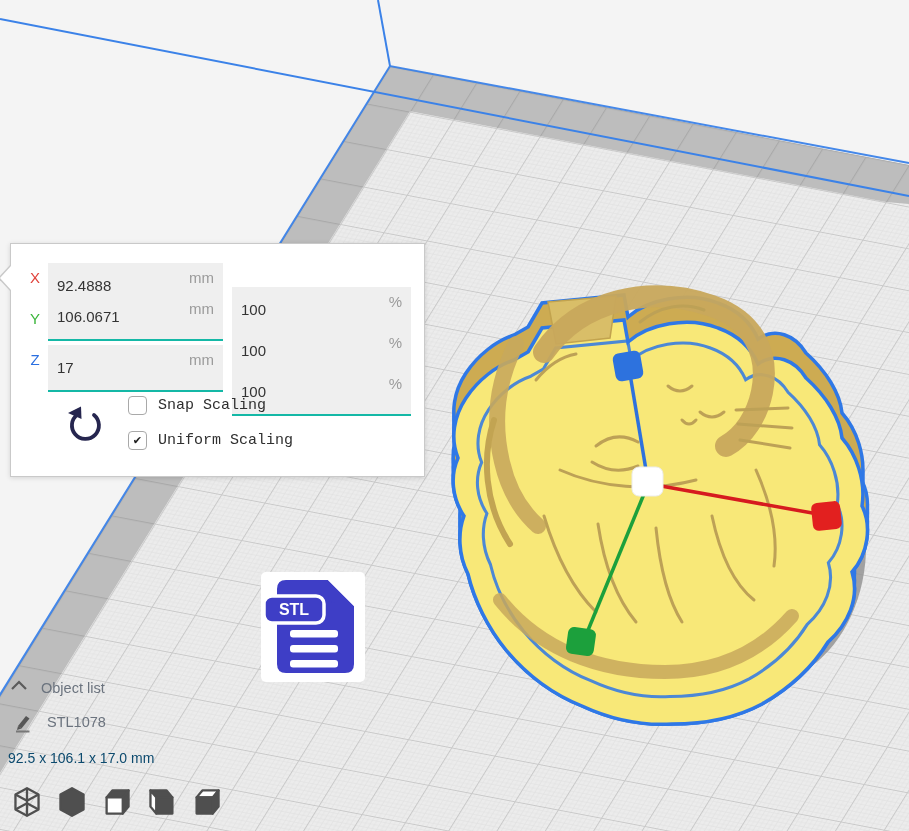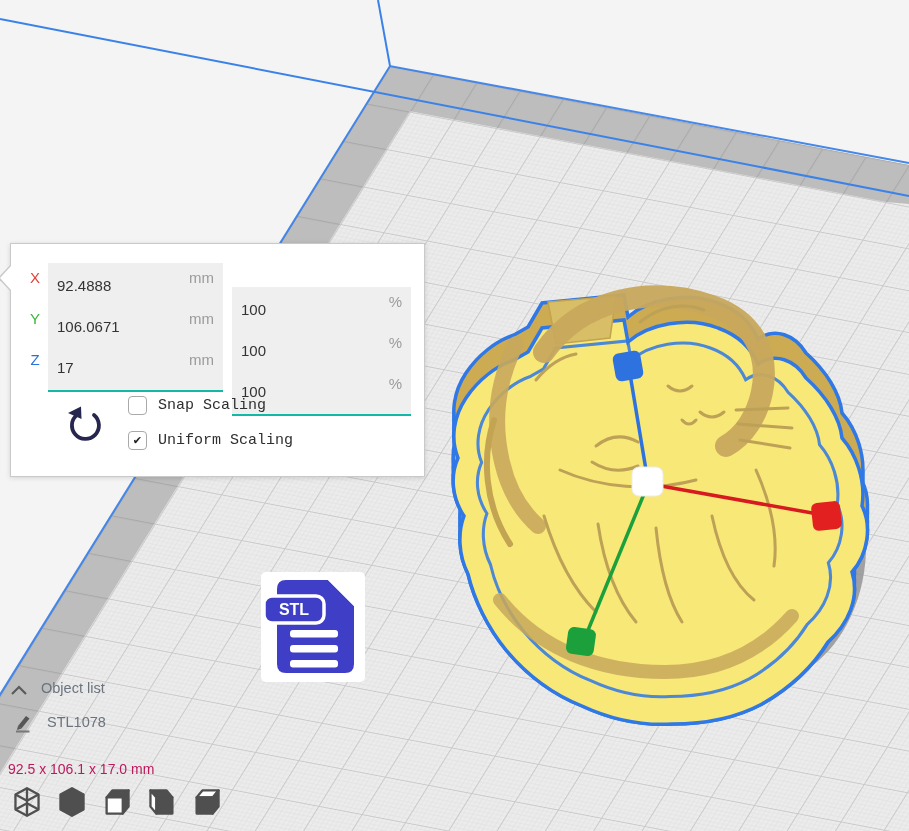--- a/index.html
+++ b/index.html
@@ -22,23 +22,23 @@
   .field input{width:100%;height:100%;border:none;background:transparent;outline:none;
          font:15px "Liberation Sans",sans-serif;color:#333;padding:0 34px 0 9px;box-sizing:border-box;}
   .field .unit{position:absolute;right:9px;top:6px;font-size:15px;color:#9b9b9b;pointer-events:none;}
   .check-row{position:absolute;left:117px;display:flex;align-items:center;gap:11px;cursor:default;font-family:Liberation Mono, monospace;}
   .cbox{width:19px;height:19px;border:1.5px solid #a9a9a9;border-radius:4px;background:#fff;
         display:flex;align-items:center;justify-content:center;font-size:13px;line-height:1;color:#1e1e1e;box-sizing:border-box;}
   .clabel{font-size:15px;color:#2f2f2f;}
   .reset-btn{position:absolute;left:52px;top:158px;width:42px;height:46px;background:none;border:none;padding:0;cursor:pointer;}
 
   
-  .objlist-header{position:absolute;left:10px;top:680px;display:flex;align-items:flex-end;gap:13px;color:#6b737e;font-size:14.5px;}
+  .objlist-header{position:absolute;left:10px;top:680px;display:flex;align-items:flex-start;gap:13px;color:#6b737e;font-size:14.5px;}
   .objlist-item{position:absolute;left:14px;top:714px;display:flex;align-items:flex-start;gap:15px;color:#6b737e;font-size:14.5px;}
-  .size-label{position:absolute;left:8px;top:750px;color:#be185d;font-size:14px;margin-top:11px;}
+  .size-label{position:absolute;left:8px;top:750px;color:#0c4a6e;font-size:14px;}
 
   
   .view-toolbar{position:absolute;left:12px;top:786px;display:flex;gap:15px;}
   .view-btn{width:30px;height:32px;background:none;border:none;padding:0;cursor:pointer;display:flex;align-items:center;justify-content:center;}
 
   
   .stl-icon{position:absolute;left:260px;top:570px;}
 </style>
 </head>
 <body>
@@ -153,21 +153,21 @@
     <div class="field mm dark" style="top:19px">
       <input value="92.4888" style="">
       <span class="unit">mm</span>
     </div>
     <div class="field pct dark" style="top:19px">
       <input value="100" style="">
       <span class="unit">%</span>
     </div>
 
     <span class="axis" style="color:#3ab53a;top:66px">Y</span>
-    <div class="field mm" style="top:60px">
+    <div class="field mm" style="top:50px">
       <input value="106.0671" style="">
       <span class="unit">mm</span>
     </div>
     <div class="field pct" style="top:60px">
       <input value="100" style="">
       <span class="unit">%</span>
     </div>
 
     <span class="axis" style="color:#2a6fe0;top:107px">Z</span>
     <div class="field mm" style="top:101px">

